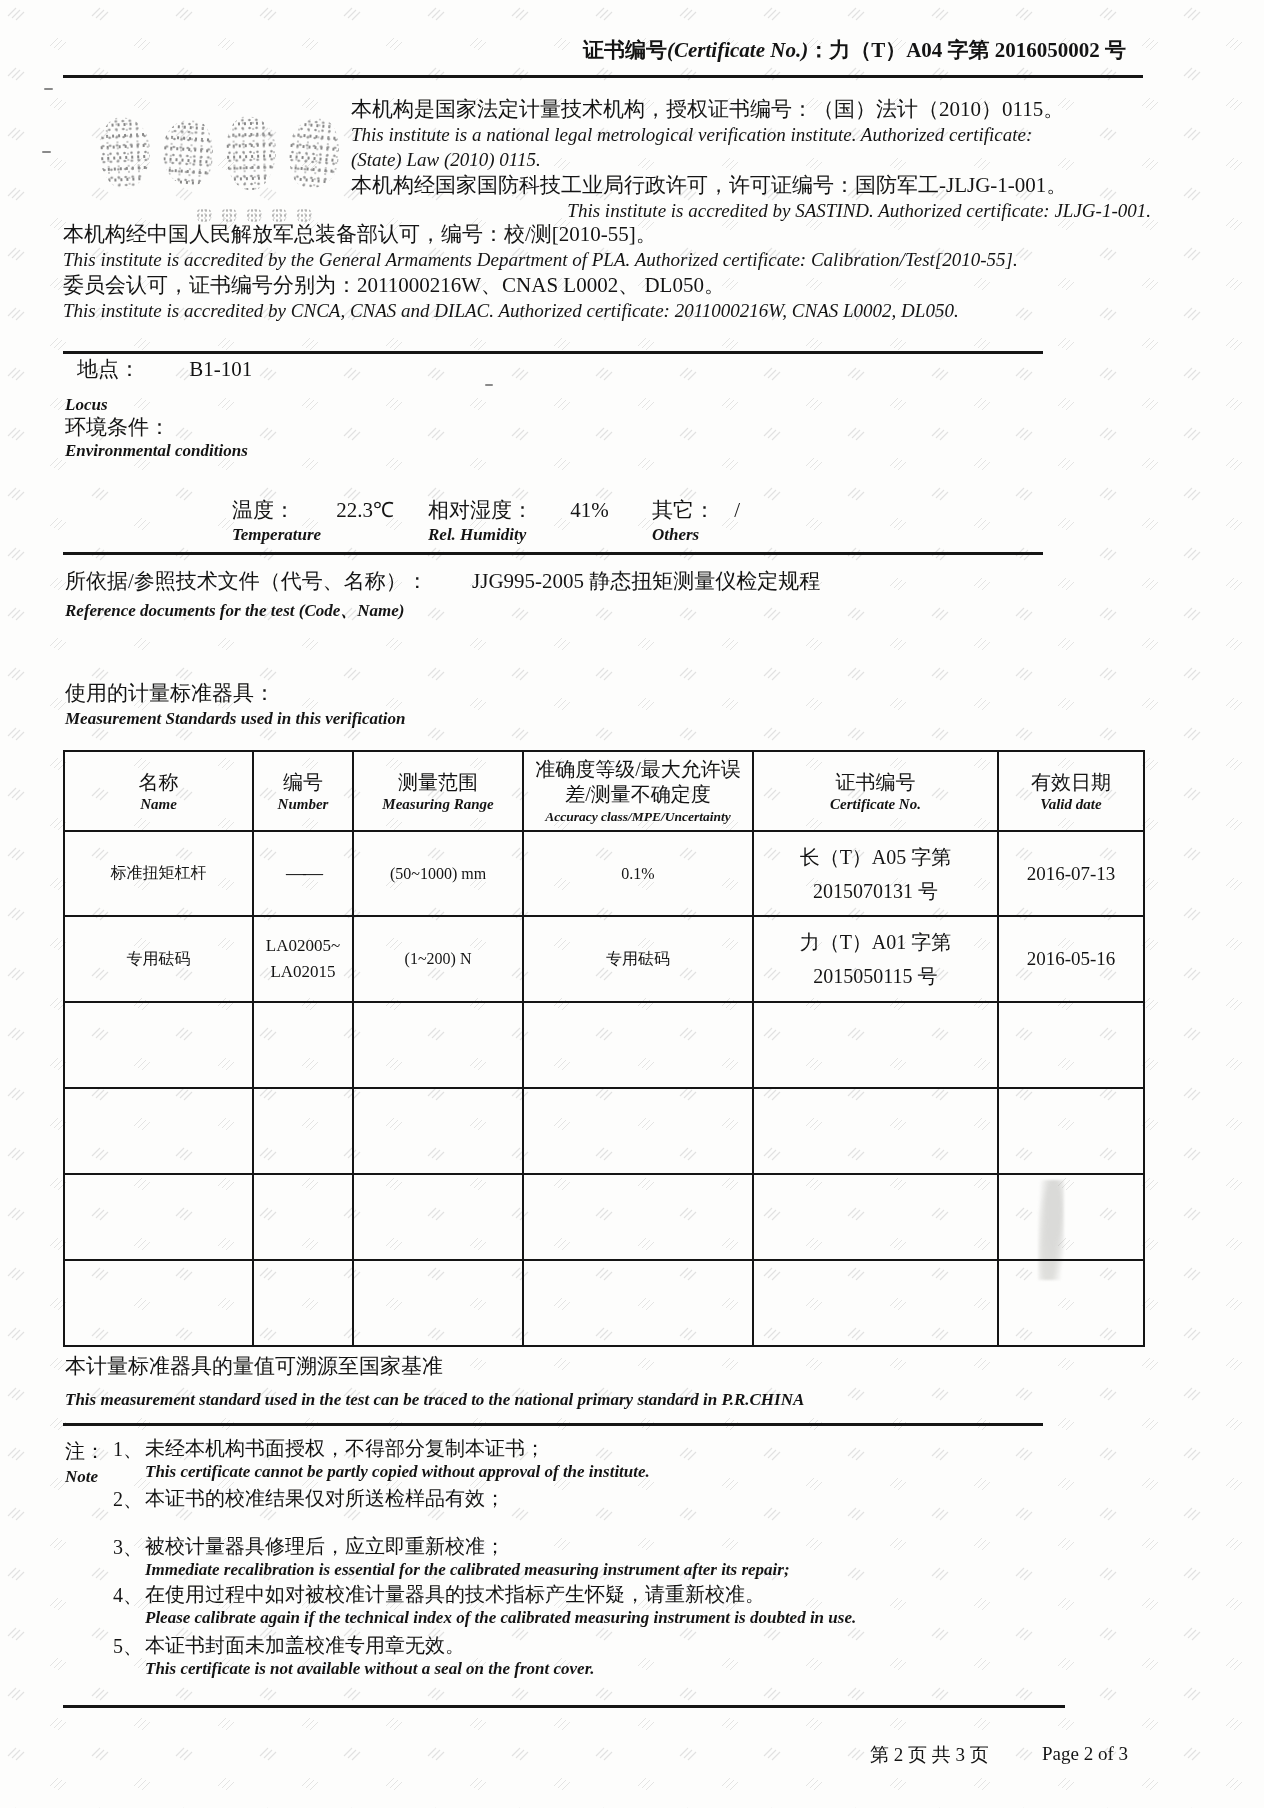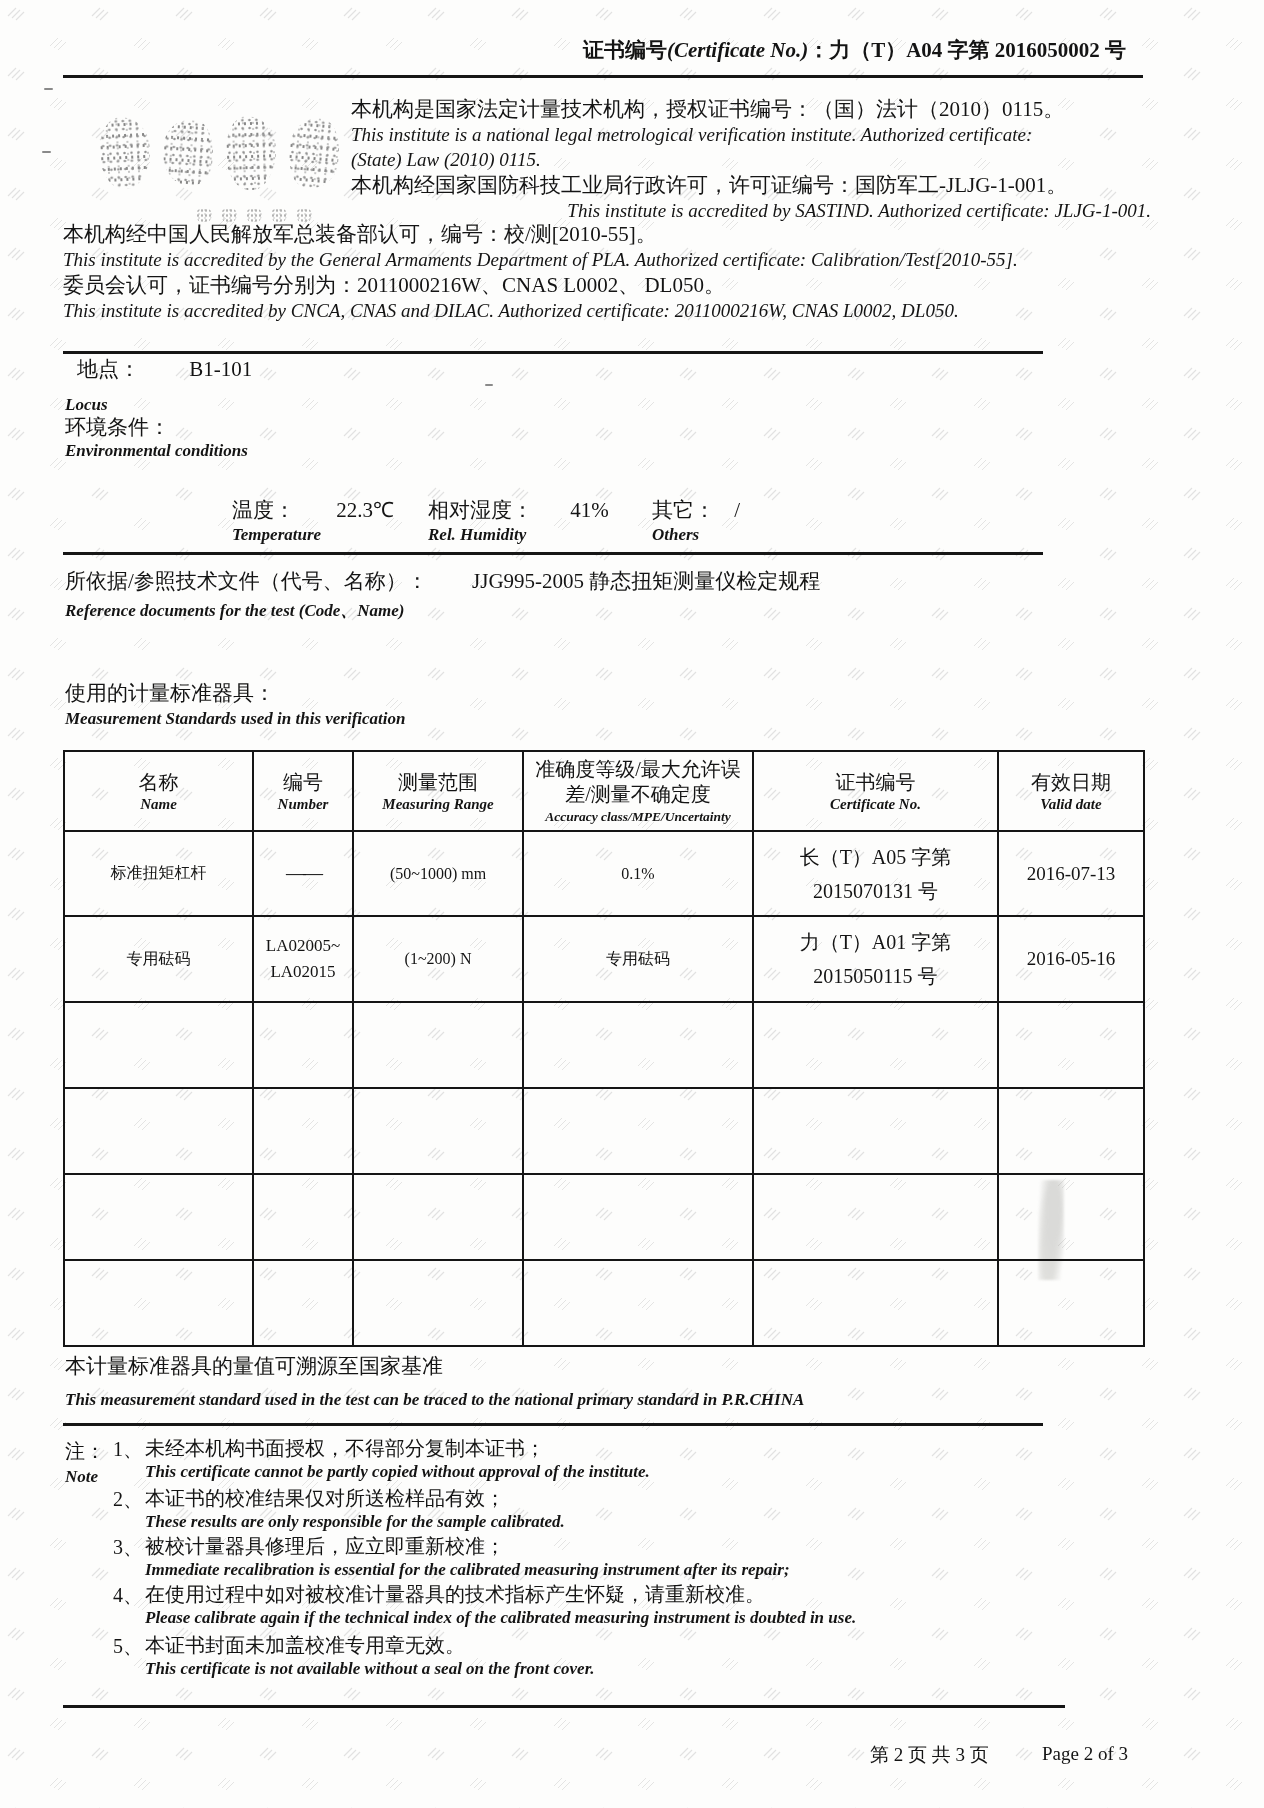--- a/index.html
+++ b/index.html
@@ -265,21 +265,20 @@
   <div class="abs en-b" style="left:65px; top:1466px;">Note</div>
 
   <div class="note-item" style="top:1436px;">
     <span class="note-no">1、</span>
     <div class="note-cn">未经本机构书面授权，不得部分复制本证书；</div>
     <div class="note-en">This certificate cannot be partly copied without approval of the institute.</div>
   </div>
   <div class="note-item" style="top:1486px;">
     <span class="note-no">2、</span>
     <div class="note-cn">本证书的校准结果仅对所送检样品有效；</div>
-    <div class="note-en">These results are only responsible for the sample calibrated.</div>
   </div>
   <div class="note-item" style="top:1534px;">
     <span class="note-no">3、</span>
     <div class="note-cn">被校计量器具修理后，应立即重新校准；</div>
     <div class="note-en">Immediate recalibration is essential for the calibrated measuring instrument after its repair;</div>
   </div>
   <div class="note-item" style="top:1582px;">
     <span class="note-no">4、</span>
     <div class="note-cn">在使用过程中如对被校准计量器具的技术指标产生怀疑，请重新校准。</div>
     <div class="note-en">Please calibrate again if the technical index of the calibrated measuring instrument is doubted in use.</div>

